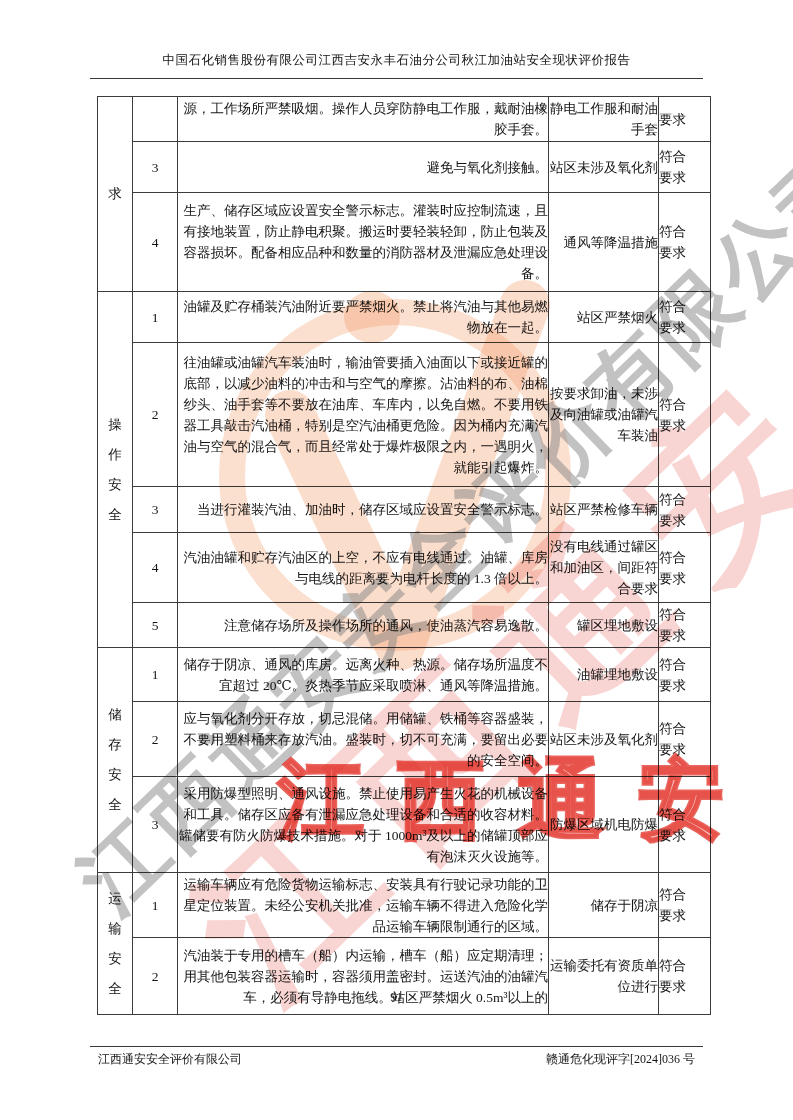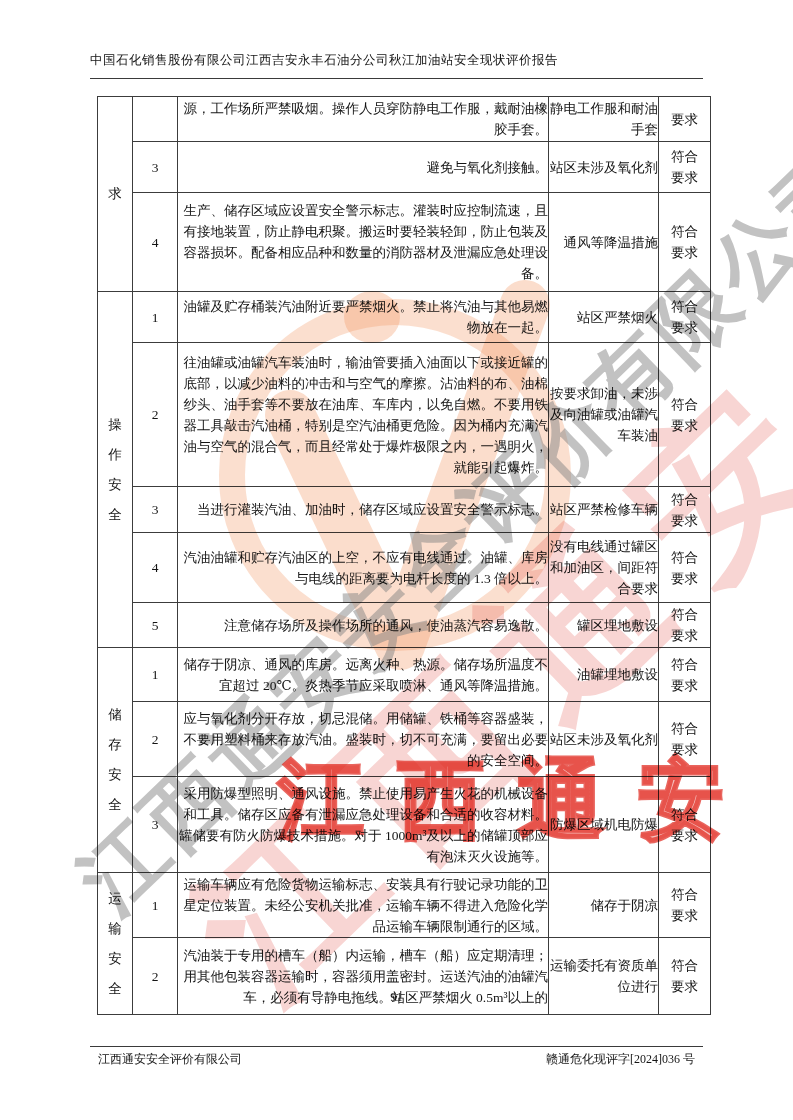--- a/index.html
+++ b/index.html
@@ -3,21 +3,21 @@
 <meta charset="utf-8">
 <style>
   html,body { margin:0; padding:0; }
   body {
     width:793px; height:1120px; position:relative; overflow:hidden;
     background:#ffffff; color:#141414;
     font-family:"Liberation Serif","DejaVu Serif",serif;
   }
   
   .header-title{ position:absolute; top:52px; left:90px; width:613px;
-    text-align:left; font-size:12.5px; letter-spacing:.5px; }
+    text-align:center; font-size:12.5px; letter-spacing:.5px; }
   .header-rule{ position:absolute; top:78px; left:90px; width:613px;
     border-top:1.5px solid #3a3a3a; }
   .page-number{ position:absolute; top:990px; left:90px; width:613px;
     text-align:center; font-size:12.5px; }
   .footer-rule{ position:absolute; top:1046px; left:90px; width:613px;
     border-top:1px solid #3a3a3a; }
   .footer-row{ position:absolute; top:1051px; left:90px; width:613px;
     display:flex; justify-content:space-between; font-size:12px;
     box-sizing:border-box; padding:0 8px; }
   
@@ -25,21 +25,21 @@
     border-collapse:collapse; table-layout:fixed; z-index:1; }
   table.doc td{ border:1px solid #3c3c3c; vertical-align:middle;
     font-size:13.5px; line-height:21px; padding:0; }
   td.cat{ text-align:center; }
   td.cat .vert{ display:inline-block; width:1em; line-height:30px;
     font-size:13.5px; word-break:break-all; }
   td.cat-top{ vertical-align:top; padding-top:6px; }
   td.num{ text-align:center; }
   td.content{ text-align:right; padding:2px 7px; }
   td.status{ text-align:right; padding:2px 4px; font-size:14px; line-height:23px;margin-left:44px; }
-  td.result{ text-align:center; font-size:13.5px; line-height:23px; }
+  td.result{ font-size:13.5px; line-height:23px; }
   td.result .nw{ display:inline-block; width:28px; word-break:break-all; }
   
   .watermarks{ position:absolute; inset:0; pointer-events:none; z-index:5;
     mix-blend-mode:multiply;
     font-family:"Liberation Sans","DejaVu Sans",sans-serif; }
   .wm{ position:absolute; white-space:nowrap; font-weight:bold; }
   .wm-gray{ left:55px; top:855px; transform-origin:0 0;
     transform:rotate(-44deg); font-size:84px; letter-spacing:4px;
     color:rgba(134,134,134,0.50); }
   .wm-red-diag{ left:150px; top:880px; transform-origin:0 0;

